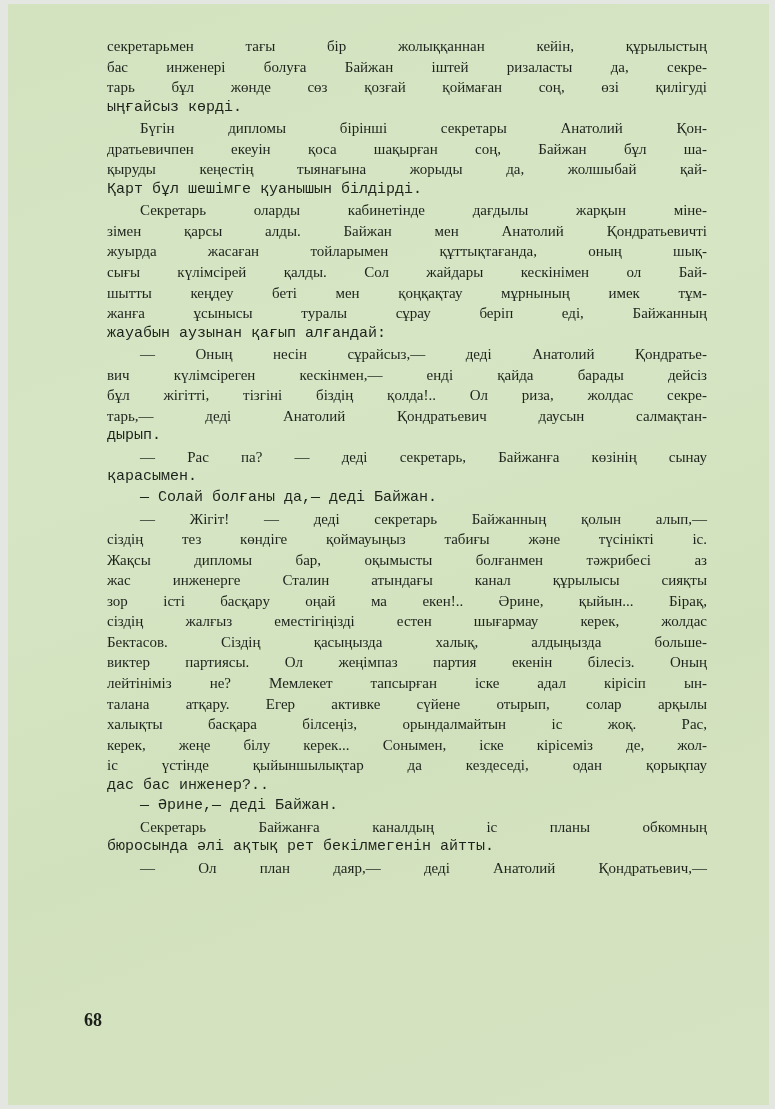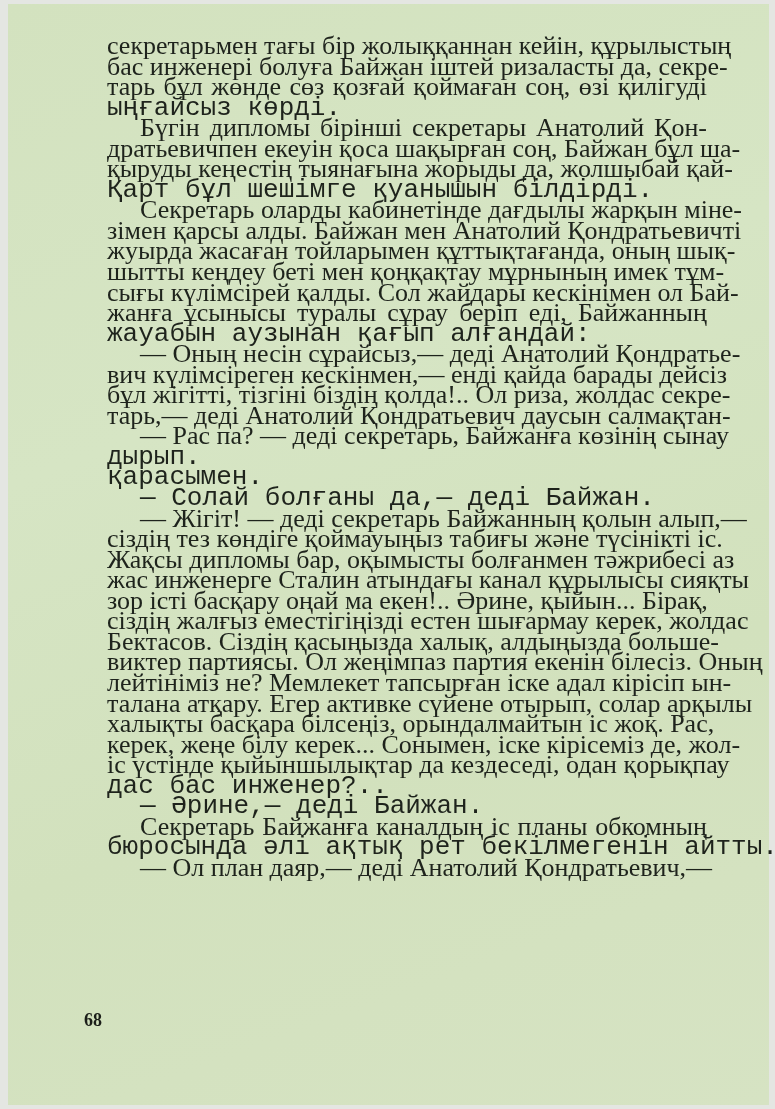--- a/index.html
+++ b/index.html
@@ -20,21 +20,21 @@
       width: 761px;
       height: 1101px;
       background: linear-gradient(160deg, #d3e2bf 0%, #d6e5c4 35%, #d2e1bd 65%, #d6e3c3 100%);
     }
     .text-block {
       position: absolute;
       left: 99px;
       top: 32px;
       width: 600px;
       font-family: "Liberation Serif", serif;
-      font-size: 26px;
+      font-size: 15px;
       line-height: 20.55px;
       color: #1e231c;
       text-align: justify;
     }
     .line {
       display: block;
       white-space: nowrap;
       text-align-last: justify;
       text-align: justify;
       height: 20.55px;
@@ -66,30 +66,30 @@
       <span class="line">бас инженері болуға Байжан іштей ризаласты да, секре-</span>
       <span class="line">тарь бұл жөнде сөз қозғай қоймаған соң, өзі қилігуді</span>
       <span class="line last">ыңғайсыз көрді.</span>
       <span class="line indent">Бүгін дипломы бірінші секретары Анатолий Қон-</span>
       <span class="line">дратьевичпен екеуін қоса шақырған соң, Байжан бұл ша-</span>
       <span class="line">қыруды кеңестің тыянағына жорыды да, жолшыбай қай-</span>
       <span class="line last">Қарт бұл шешімге қуанышын білдірді.</span>
       <span class="line indent">Секретарь оларды кабинетінде дағдылы жарқын міне-</span>
       <span class="line">зімен қарсы алды. Байжан мен Анатолий Қондратьевичті</span>
       <span class="line">жуырда жасаған тойларымен құттықтағанда, оның шық-</span>
+      <span class="line">сығы күлімсірей қалды. Сол жайдары кескінімен ол Бай-</span>
       <span class="line">шытты кеңдеу беті мен қоңқақтау мұрнының имек тұм-</span>
-      <span class="line">сығы күлімсірей қалды. Сол жайдары кескінімен ол Бай-</span>
       <span class="line">жанға ұсынысы туралы сұрау беріп еді, Байжанның</span>
       <span class="line last">жауабын аузынан қағып алғандай:</span>
       <span class="line indent">— Оның несін сұрайсыз,— деді Анатолий Қондратье-</span>
       <span class="line">вич күлімсіреген кескінмен,— енді қайда барады дейсіз</span>
       <span class="line">бұл жігітті, тізгіні біздің қолда!.. Ол риза, жолдас секре-</span>
       <span class="line">тарь,— деді Анатолий Қондратьевич даусын салмақтан-</span>
+      <span class="line last">дырып.</span>
       <span class="line indent">— Рас па? — деді секретарь, Байжанға көзінің сынау</span>
-      <span class="line last">дырып.</span>
       <span class="line last">қарасымен.</span>
       <span class="line indent last">— Солай болғаны да,— деді Байжан.</span>
       <span class="line indent">— Жігіт! — деді секретарь Байжанның қолын алып,—</span>
       <span class="line">сіздің тез көндіге қоймауыңыз табиғы және түсінікті іс.</span>
       <span class="line">Жақсы дипломы бар, оқымысты болғанмен тәжрибесі аз</span>
       <span class="line">жас инженерге Сталин атындағы канал құрылысы сияқты</span>
       <span class="line">зор істі басқару оңай ма екен!.. Әрине, қыйын... Бірақ,</span>
       <span class="line">сіздің жалғыз еместігіңізді естен шығармау керек, жолдас</span>
       <span class="line">Бектасов. Сіздің қасыңызда халық, алдыңызда больше-</span>
       <span class="line">виктер партиясы. Ол жеңімпаз партия екенін білесіз. Оның</span>

